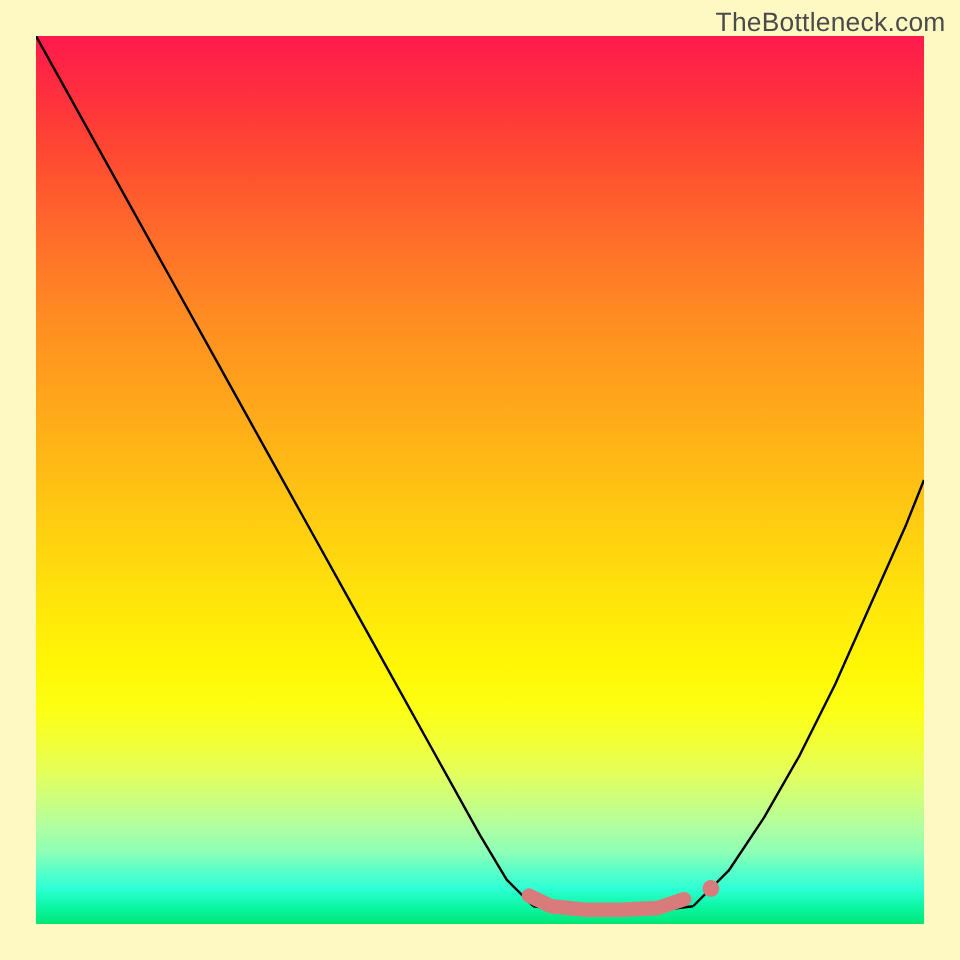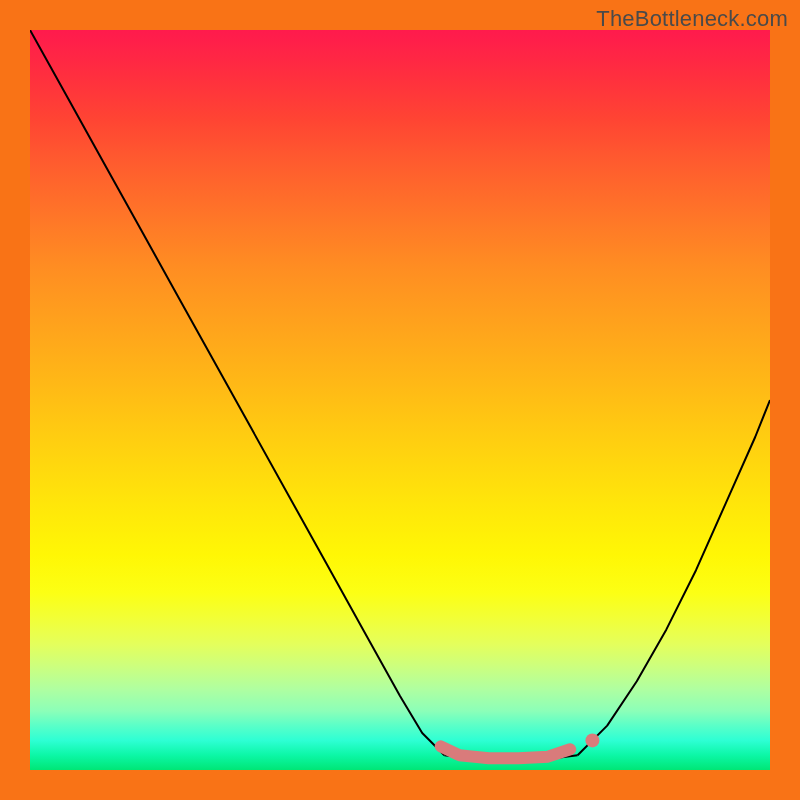--- a/index.html
+++ b/index.html
@@ -8,21 +8,21 @@
     width: 800px;
     height: 800px;
     overflow: hidden;
     background: #000;
     font-family: Arial, Helvetica, sans-serif;
   }
   .frame {
     position: relative;
     width: 800px;
     height: 800px;
-    background: #f97316;
+    background: #fef9c3;
   }
   .plot {
     position: absolute;
     left: 30px;
     top: 30px;
     width: 740px;
     height: 740px;
     background: linear-gradient(to bottom,
       #ff1a4d 0%,
       #ff2e3f 6%,

